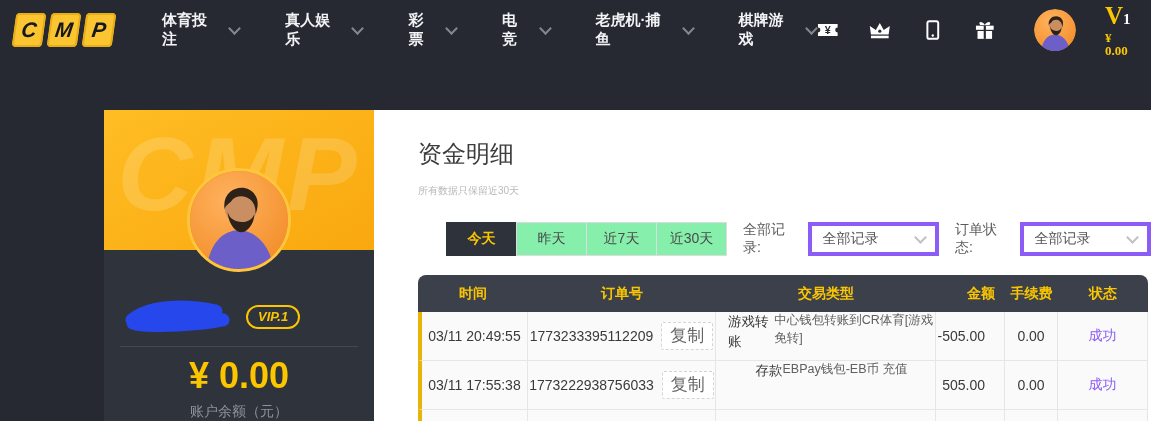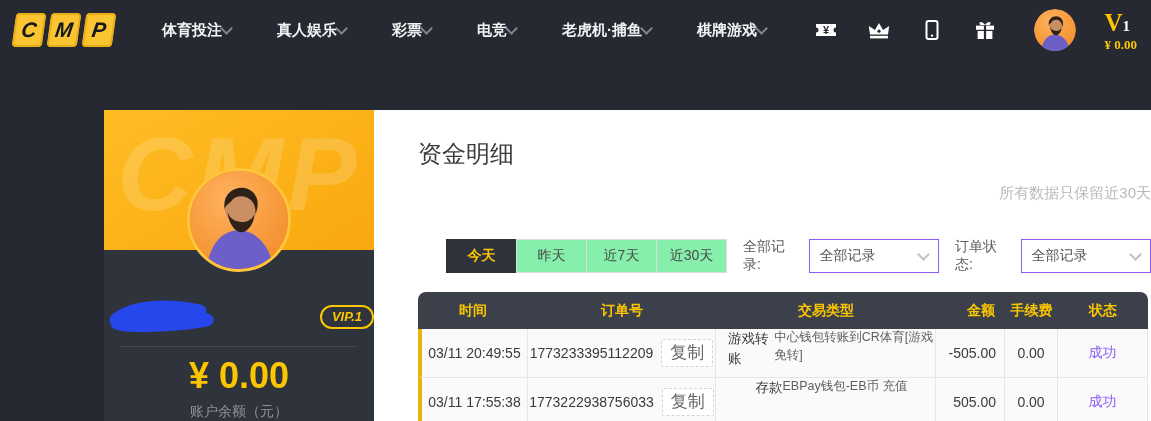--- a/index.html
+++ b/index.html
@@ -6,79 +6,79 @@
   body{font-family:"Liberation Sans","DejaVu Sans",sans-serif;}
   .canvas{position:relative;width:1151px;height:421px;background:#262932;overflow:hidden;}
 
   
   .topnav{position:absolute;top:0;left:0;width:100%;height:60px;display:flex;align-items:center;}
   .logo{display:flex;gap:5px;margin-left:14px;}
   .logo-tile{width:30px;height:34px;background:#fbc531;border-radius:4px;transform:skewX(-8deg);
     display:flex;align-items:center;justify-content:center;font-weight:900;font-style:italic;
     font-size:21px;color:#16181d;box-shadow:inset 0 0 0 2px #e8ae14;}
   .navmenu{display:flex;align-items:center;margin-left:48px;gap:46px;}
-  .navitem{display:flex;align-items:center;gap:0;color:#f2f3f5;font-size:15px;font-weight:700;cursor:pointer;}
+  .navitem{display:flex;align-items:center;gap:9px;color:#f2f3f5;font-size:15px;font-weight:700;cursor:pointer;}
   .chev{width:7px;height:7px;border-right:2px solid #82868f;border-bottom:2px solid #82868f;
     transform:rotate(45deg);margin-top:-4px;}
   .nav-right{margin-left:auto;display:flex;align-items:center;gap:29px;margin-right:10px;}
   .nav-ico{width:24px;height:24px;cursor:pointer;}
   .avatar-sm{width:42px;height:42px;border-radius:50%;overflow:hidden;margin-left:8px;flex:none;}
   .viplevel{line-height:1;margin-right:4px;font-family:Liberation Serif, serif;}
   .viplevel .v{color:#fbc600;font-size:25px;font-weight:800;}
   .viplevel .n{color:#ffffff;font-size:15px;font-weight:800;}
   .viplevel .bal{color:#fbc600;font-size:13px;margin-top:3px;font-weight:600;}
 
   
   .sidebar{position:absolute;left:104px;top:110px;width:270px;bottom:0;background:#2f333b;}
   .banner{position:relative;height:140px;background:linear-gradient(150deg,#ffbd24 0%,#f9a80e 100%);overflow:hidden;}
   .watermark{position:absolute;left:50%;top:46%;transform:translate(-50%,-50%);
     font-size:104px;font-weight:900;font-style:italic;color:rgba(255,255,255,0.16);letter-spacing:4px;white-space:nowrap;}
   .avatar-lg{position:absolute;left:50%;top:58px;transform:translateX(-50%);width:98px;height:98px;
     border-radius:50%;border:3px solid #ffc53d;overflow:hidden;background:#f28c28;z-index:2;}
-  .userline{position:absolute;top:188px;left:0;width:100%;display:flex;align-items:center;justify-content:space-between;gap:10px;}
+  .userline{position:absolute;top:188px;left:16px;width:100%;display:flex;align-items:center;justify-content:flex-start;gap:10px;}
   .scribble{flex:none;}
   .vip-badge{border:2px solid #fbc600;color:#fbc600;font-weight:800;font-style:italic;font-size:13px;
     border-radius:13px;padding:2px 10px;line-height:1.2;}
   .s-divider{position:absolute;top:236px;left:16px;right:16px;height:1px;background:rgba(255,255,255,0.10);}
   .s-balance{position:absolute;top:245px;width:100%;text-align:center;color:#fbc600;font-size:36px;font-weight:600;}
   .s-balance-label{position:absolute;top:293px;width:100%;text-align:center;color:#8d929b;font-size:14px;}
 
   
   .main{position:absolute;left:374px;top:110px;right:0;bottom:0;background:#ffffff;}
   .main-inner{padding:28px 0 0 44px;}
   .page-title{font-size:24px;color:#3c3c3c;font-weight:500;}
-  .page-sub{margin-top:14px;font-size:15px;color:#b9b9b9;text-align:right;}
-
-  .controls{display:flex;align-items:center;margin-top:36px;height:34px;padding-left:28px;}
+  .page-sub{margin-top:14px;font-size:10px;color:#b9b9b9;}
+
+  .controls{display:flex;align-items:center;margin-top:24px;height:34px;padding-left:28px;}
   .tabs{display:flex;}
   .tab{width:71px;height:34px;box-sizing:border-box;display:flex;align-items:center;justify-content:center;
     font-size:14px;color:#4a4a4a;background:#86efac;border:1px solid #dcdcdc;margin-left:-1px;cursor:pointer;}
   .tab:first-child{margin-left:0;}
   .tab.active{background:#2e323b;color:#fbc600;border-color:#2e323b;font-weight:700;}
   .filter-label{font-size:14px;color:#5c5c5c;margin-left:16px;}
-  .selectbox{width:135px;height:34px;box-sizing:border-box;border:1px solid #8b5cf6;background:#fff;
+  .selectbox{width:135px;height:34px;box-sizing:border-box;border:4px solid #8b5cf6;background:#fff;
     display:flex;align-items:center;font-size:14px;color:#555;padding:0 10px;margin-left:8px;cursor:pointer;}
   .selectbox .chev2{margin-left:auto;width:7px;height:7px;border-right:2px solid #c0c0c0;
     border-bottom:2px solid #c0c0c0;transform:rotate(45deg);margin-top:-3px;}
 
   
   .table{width:730px;margin-top:19px;}
   .trow{display:grid;grid-template-columns:110px 188px 220px 69px 53px 90px;}
   .thead{background:#3c404a;border-radius:8px 8px 0 0;height:37px;}
   .thead .tcell{display:flex;align-items:center;justify-content:center;color:#fbc600;
     font-size:14px;font-weight:700;border:none;background:none;}
   .thead .c-amount{justify-content:flex-end;padding-right:10px;}
   .tbody-row{background:#fafafa;height:49px;}
   .tcell{box-sizing:border-box;border-right:1px solid #e6e6e6;border-bottom:1px solid #e6e6e6;
     display:flex;align-items:center;justify-content:center;font-size:14px;color:#3a3a3a;}
   .tbody-row .tcell:first-child{border-left:4px solid #eab308;}
   .c-type{flex-direction:row;align-items:flex-start;justify-content:center;padding-left:12px;}
   .type-main{font-size:13.5px;color:#3a3a3a;line-height:1.5;}
   .type-detail{font-size:12.5px;color:#5f5f5f;line-height:1.4;}
-  .c-amount{justify-content:flex-end;padding-right:8px;}
+  .c-amount{justify-content:flex-end;padding-right:19px;}
   .status-ok{color:#8b5cf6;}
   .copy-btn{margin-left:8px;font-size:17px;color:#666;background:#fff;border:1px dashed #d4d4d4;
     border-radius:2px;padding:3px 8px;cursor:pointer;line-height:1.2;}
   .stub .tcell{height:40px;}
 </style>
 </head>
 <body>
 
 <div class="canvas">
 

